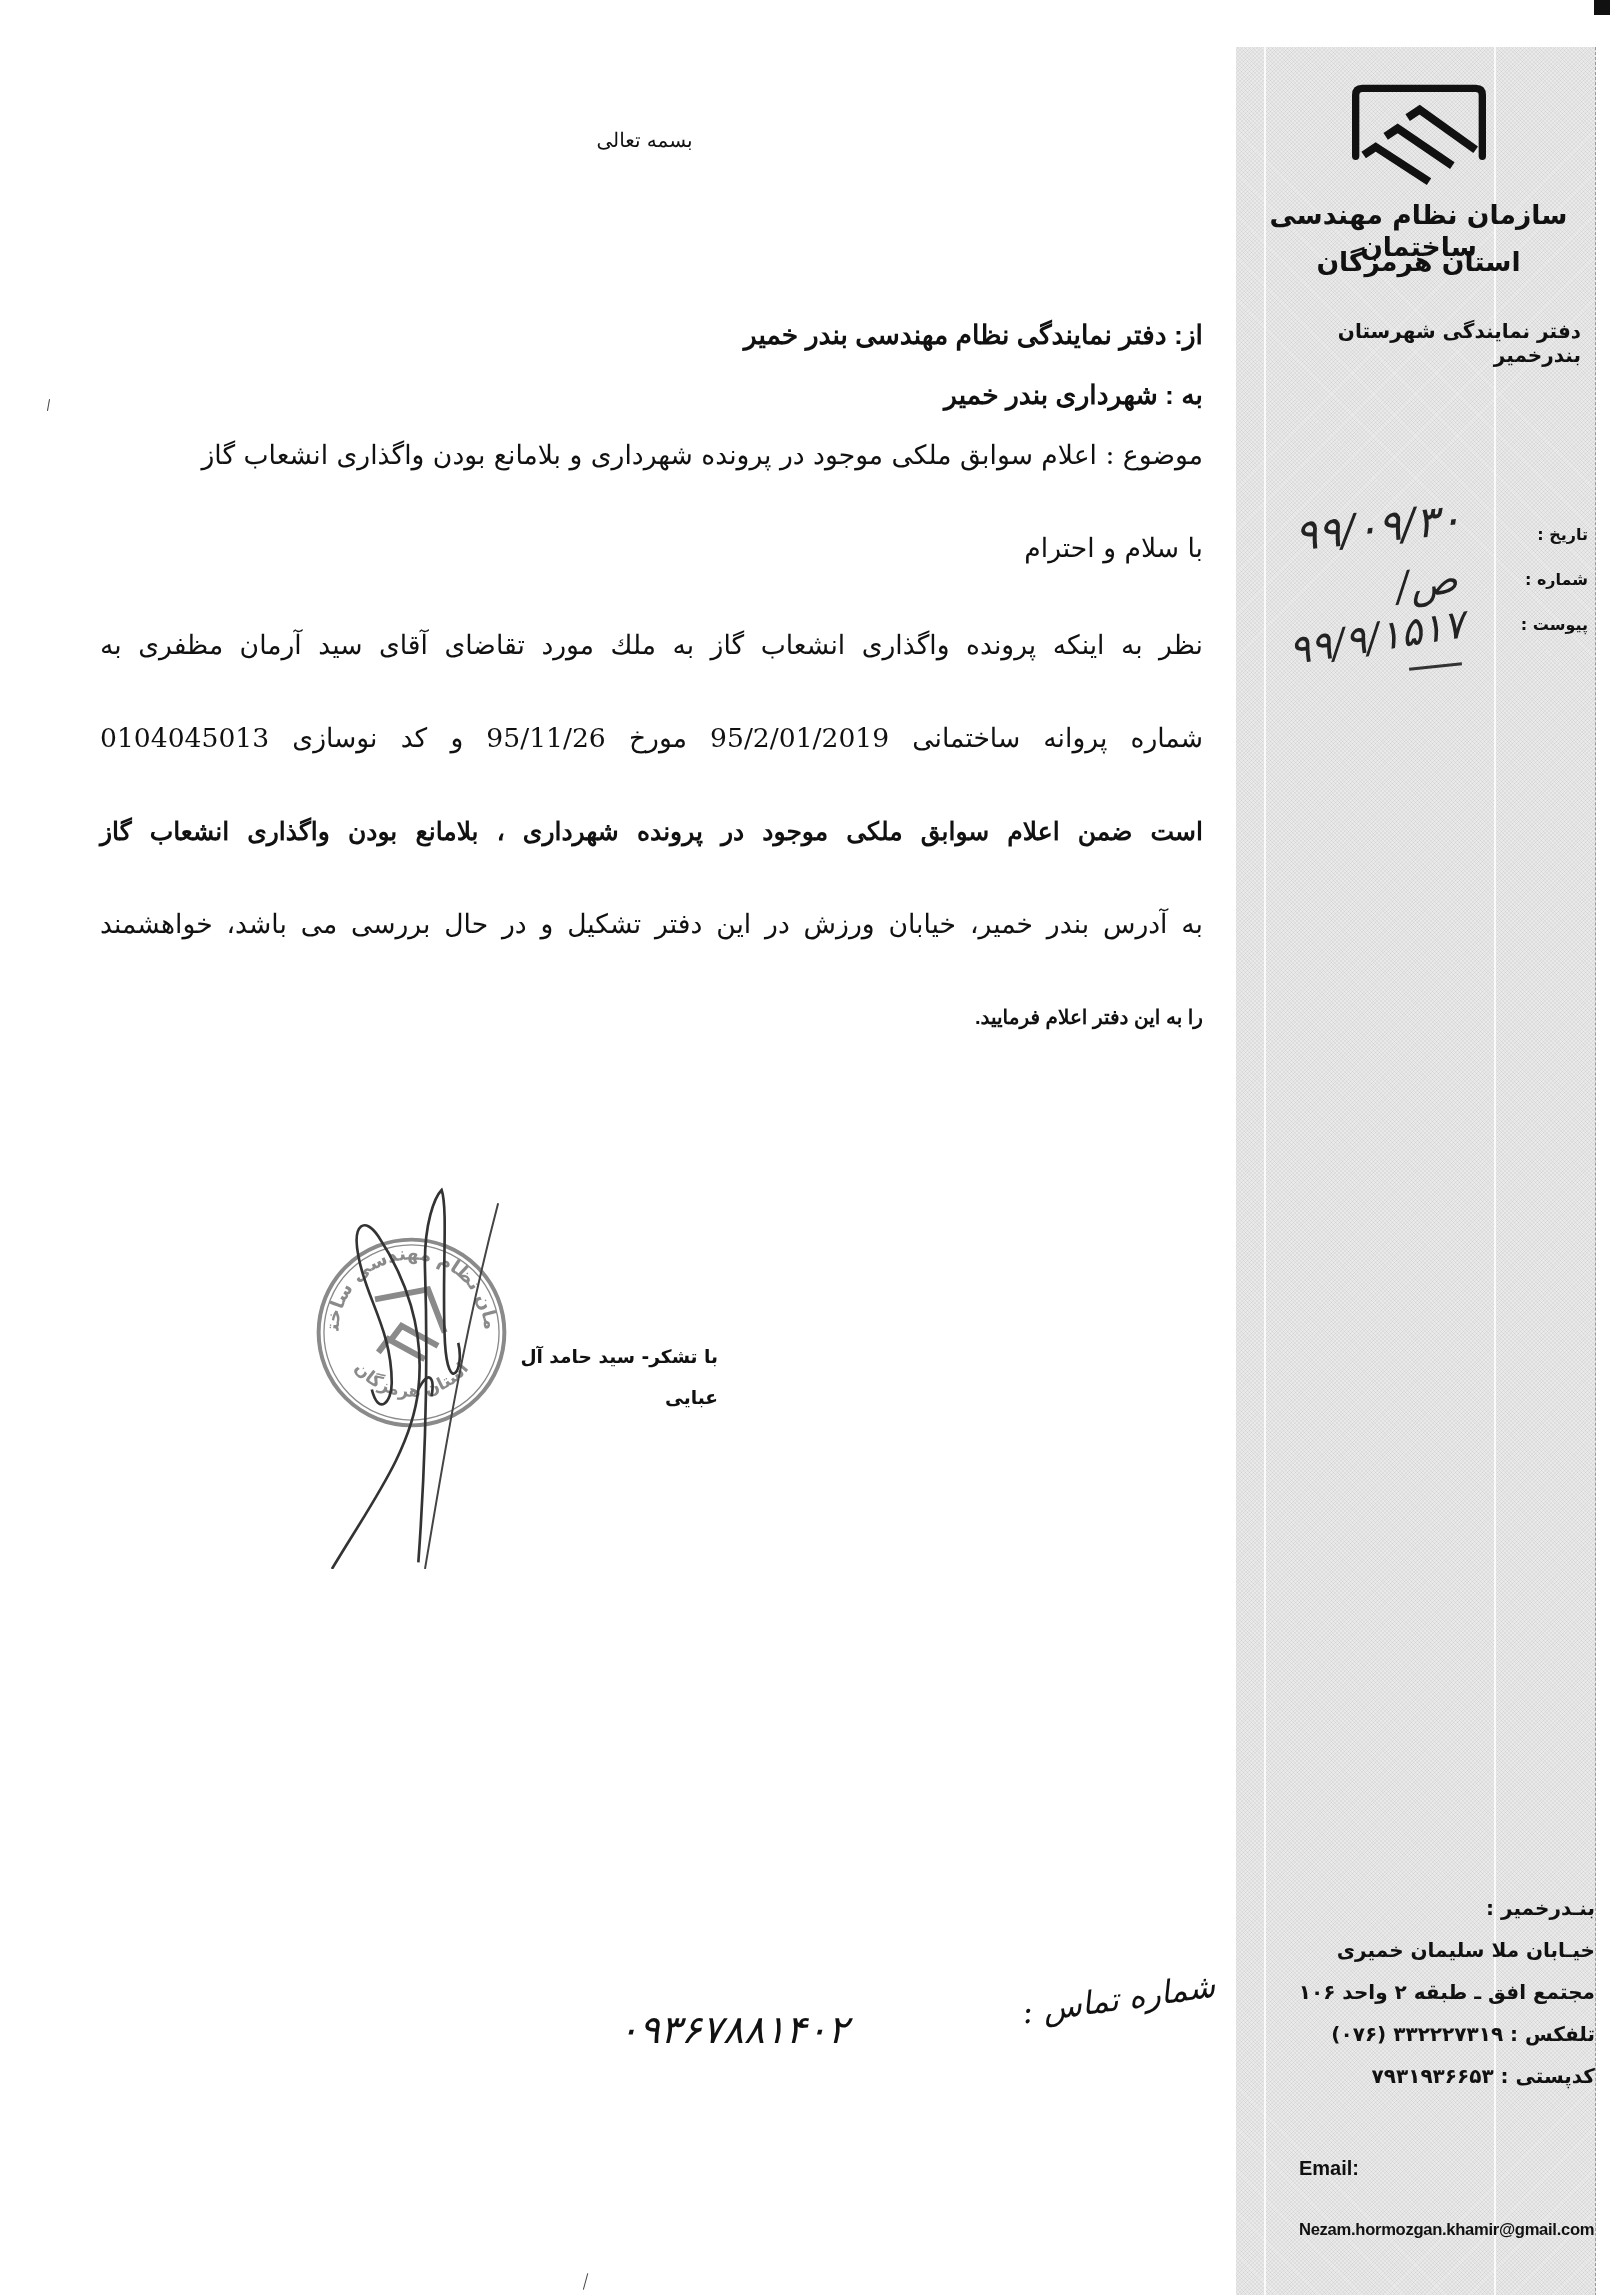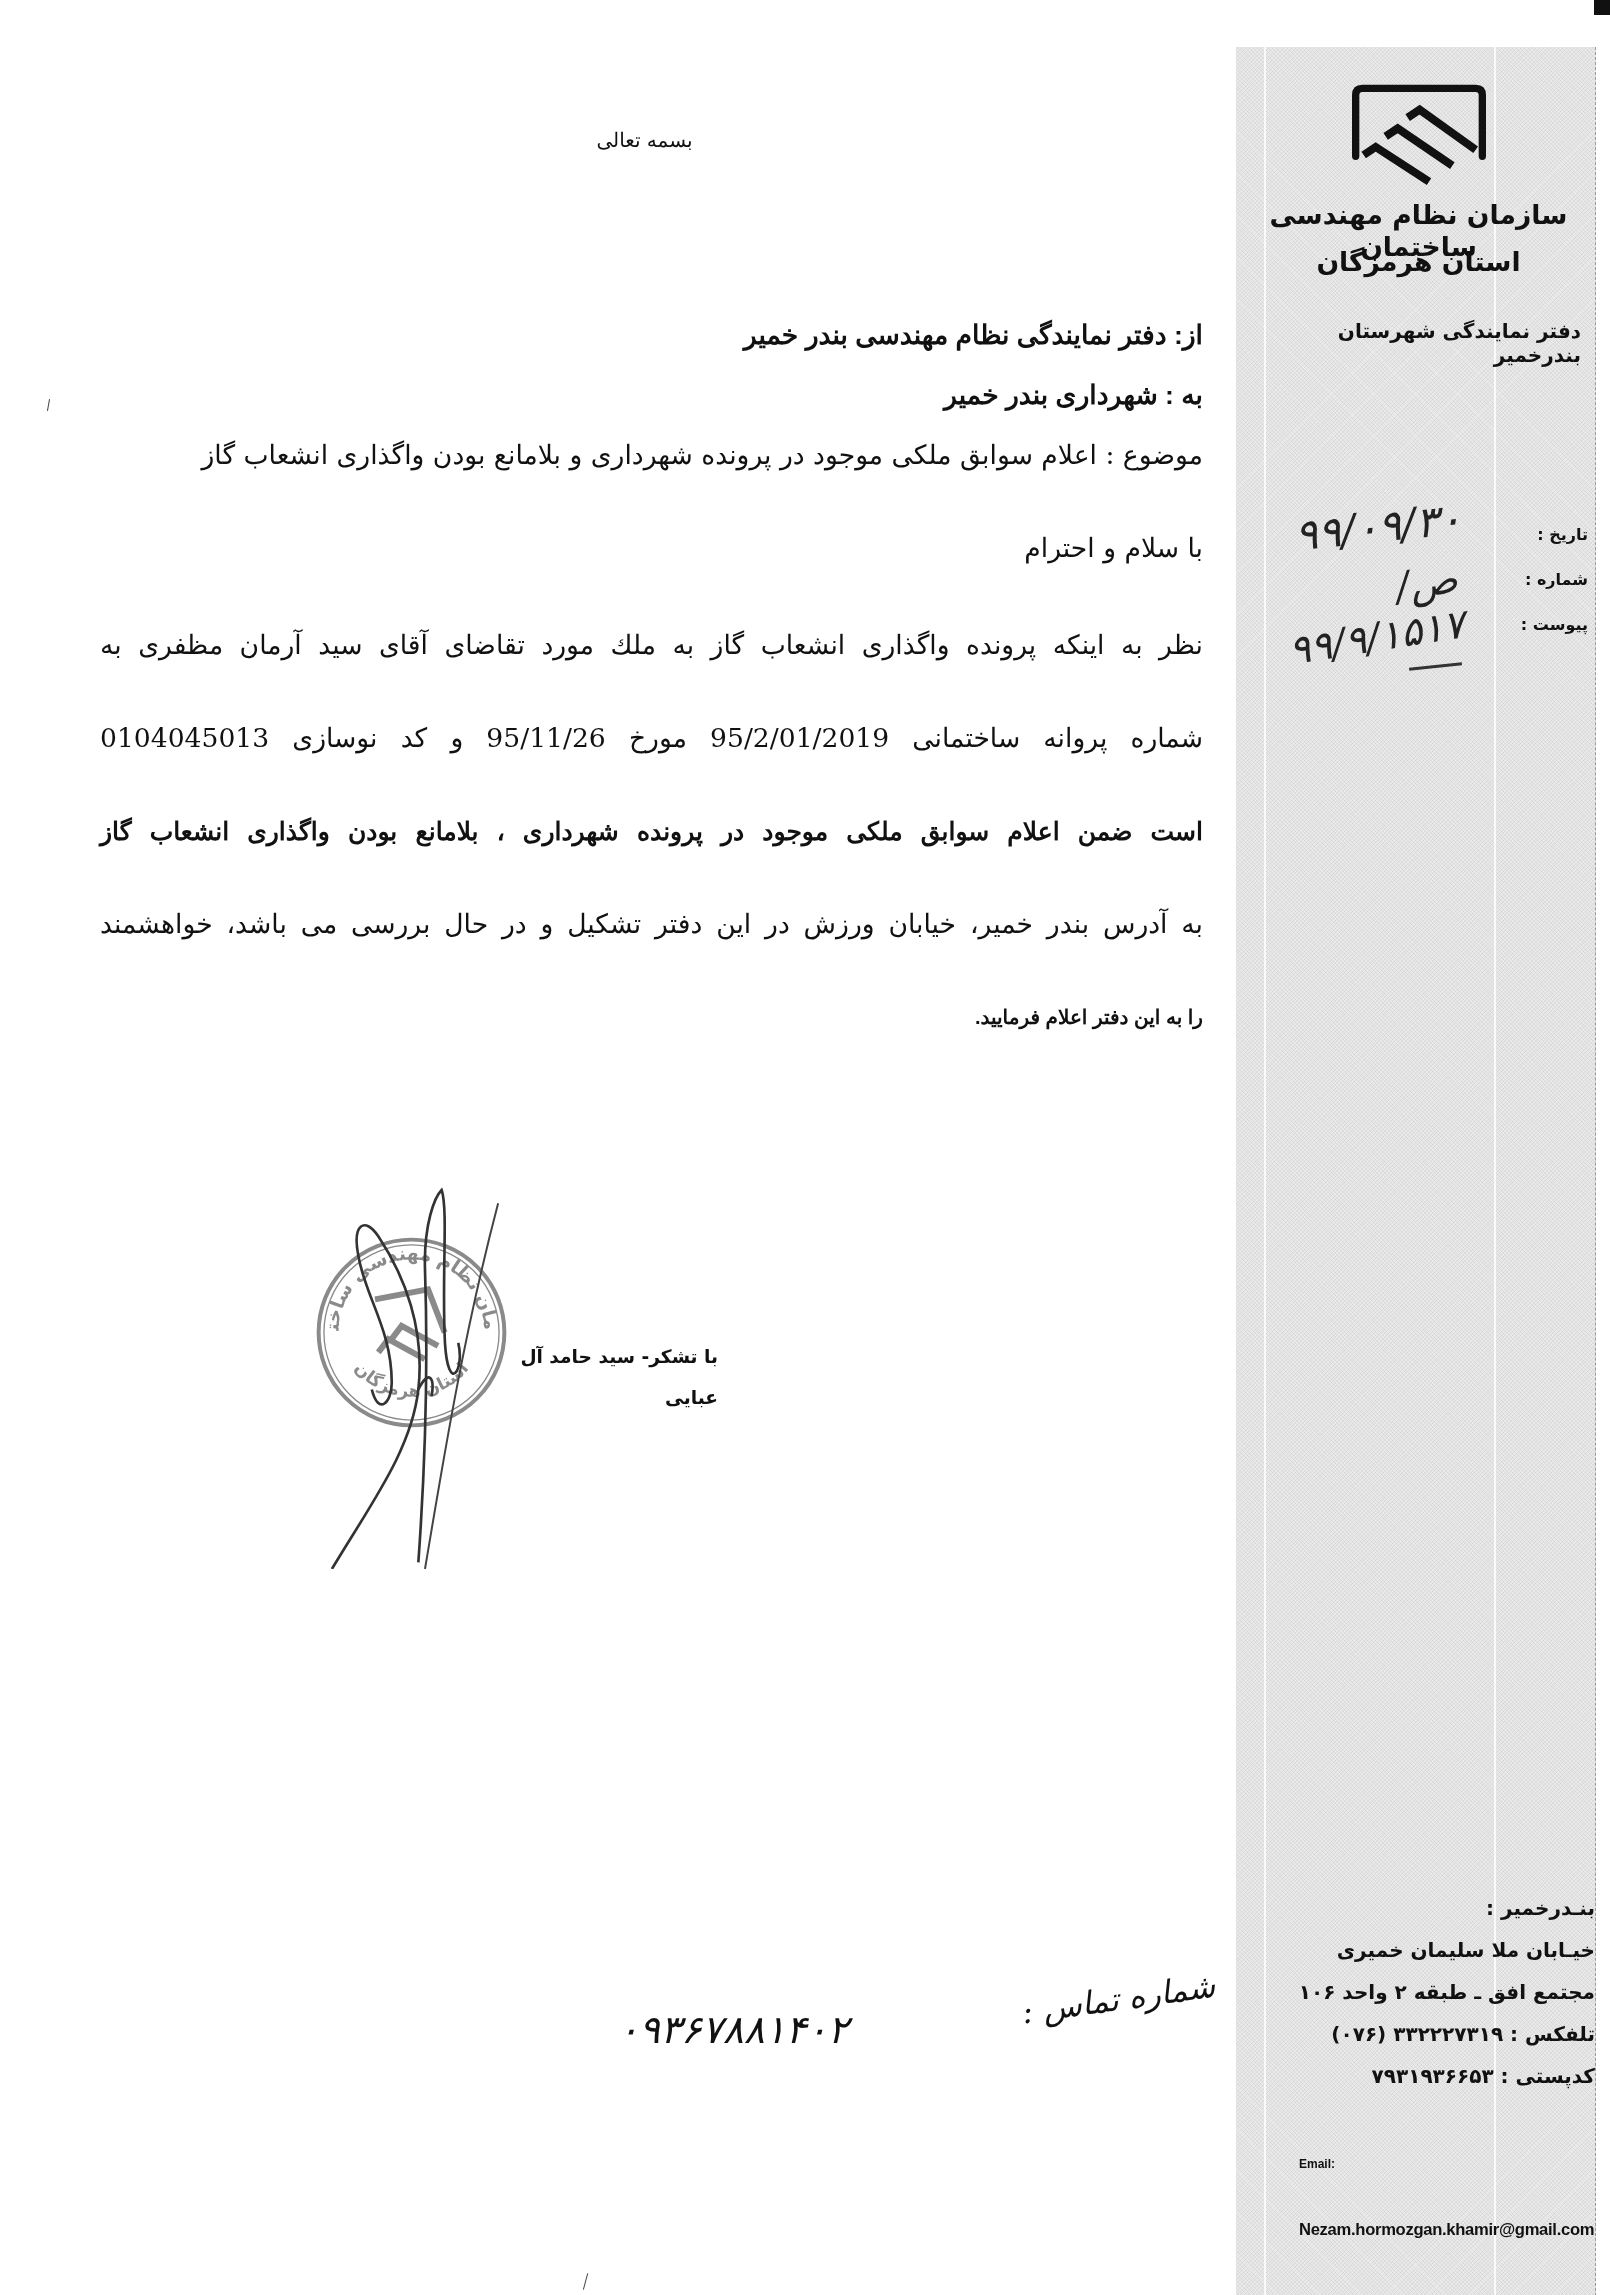--- a/index.html
+++ b/index.html
@@ -54,21 +54,21 @@
     .signature { position: absolute; left: 292px; top: 1170px; width: 266px; height: 399px; }
     .sign-block { position: absolute; left: 465px; top: 1336px; width: 253px; direction: rtl; text-align: right;
       font-weight: bold; font-size: 18.6px; line-height: 41px; }
 
     .contact-hw { position: absolute; left: 618px; top: 1980px; width: 598px; height: 80px; direction: rtl; }
     .contact-hw .label { position: absolute; right: 0; top: 0; font-family: "DejaVu Serif", serif; font-style: italic; font-size: 32px; transform: rotate(-8deg); }
     .contact-hw .phone { position: absolute; left: 0; top: 26.6px; font-family: "DejaVu Serif", serif; font-style: italic; font-size: 39px; letter-spacing: 1.3px; }
 
     .address { position: absolute; left: 1263px; top: 1887px; width: 332px; direction: rtl; text-align: right;
       font-weight: bold; font-size: 20px; line-height: 42px; }
-    .email-label { position: absolute; left: 1299px; top: 2157px; font-family: "Liberation Sans", sans-serif; font-weight: bold; font-size: 12px; }
+    .email-label { position: absolute; left: 1299px; top: 2157px; font-family: "Liberation Sans", sans-serif; font-weight: bold; font-size: 20px; }
     .email { position: absolute; left: 1299px; top: 2196px; font-family: "Liberation Sans", sans-serif; font-weight: bold; font-size: 16.6px; letter-spacing: -0.3px; margin-top: 24px; }
     .stray { position: absolute; background: #444; }
   </style>
 </head>
 <body>
 
 <div class="sidebar">
   <div class="fold" style="left:28px"></div>
   <div class="fold" style="left:258px"></div>
 </div>

